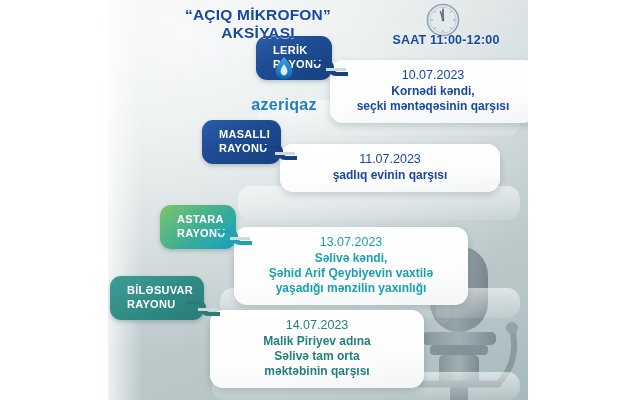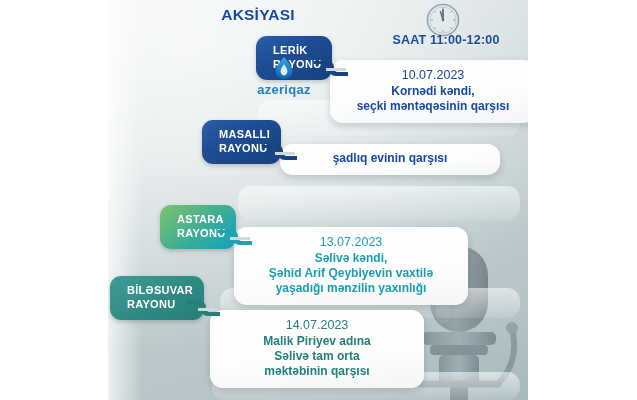--- a/index.html
+++ b/index.html
@@ -48,22 +48,22 @@
     color:#17479e;font-weight:bold;letter-spacing:.2px;
     font-size:15.5px;line-height:18px;
     text-shadow:0 1px 0 rgba(255,255,255,.6);
   }
   
   .logo{
     position:absolute;left:120px;top:56px;width:112px;text-align:center;z-index:6;
   }
   .logo .flame{width:100%;height:24px;display:block;}
   .logo .logo-text{
-    margin-top:1px;
-    font-size:13px;font-weight:bold;color:#1f7fc4;letter-spacing:.3px;
+    margin-top:16px;
+    font-size:16px;font-weight:bold;color:#1f7fc4;letter-spacing:.3px;
     line-height:18px;
   }
   
   .clock{
     position:absolute;left:317px;top:2px;width:36px;height:36px;z-index:6;
   }
   .clock svg{display:block;}
   .saat{
     position:absolute;left:253px;top:33px;width:170px;text-align:center;z-index:6;
     color:#17479e;font-weight:bold;font-size:12.5px;letter-spacing:.2px;
@@ -152,20 +152,21 @@
         <rect x="66" y="161" width="18" height="19" rx="4" fill="#566670"></rect>
         <path d="M22 104 q-8 34 14 56" stroke="#6d7d85" stroke-width="6" fill="none" stroke-linecap="round"></path>
         <path d="M128 104 q8 34 -14 56" stroke="#6d7d85" stroke-width="6" fill="none" stroke-linecap="round"></path>
         <circle cx="22" cy="104" r="6" fill="#7b8a91"></circle>
         <circle cx="128" cy="104" r="6" fill="#7b8a91"></circle>
         <path d="M36 160 h78" stroke="#64747c" stroke-width="7" stroke-linecap="round"></path>
       </svg>
     </div>
 
     <div class="title-block">
+      <div class="title-line">“AÇIQ MİKROFON”</div>
       <div class="title-line">AKSİYASI</div>
     </div>
 
     <div class="logo">
       <svg class="flame" viewBox="0 0 40 26" xmlns="http://www.w3.org/2000/svg">
         <defs>
           <linearGradient id="fl" x1="0" y1="0" x2="0" y2="1">
             <stop offset="0%" stop-color="#3aa7e8"></stop>
             <stop offset="100%" stop-color="#0c63b0"></stop>
           </linearGradient>
@@ -220,20 +221,21 @@
         <div>MASALLI</div>
         <div>RAYONU</div>
         <span class="notch">
           <svg viewBox="0 0 34 17" xmlns="http://www.w3.org/2000/svg">
             <path d="M0 2 h14 a6 6 0 0 1 6 6 v1 a4 4 0 0 0 4 4 h10 v4 h-12 a8 8 0 0 1 -8 -8 v-1 a3 3 0 0 0 -3 -3 h-11 z" fill="#17427f"></path>
             <path d="M12 9 h20 v3 h-20 z" fill="#cfd8da"></path>
           </svg>
         </span>
       </div>
       <div class="card navy" style="left:172px;top:144px;width:196px;">
+        <div class="date">11.07.2023</div>
         <div class="place">şadlıq evinin qarşısı</div>
       </div>
     </div>
 
     <div class="row">
       <div class="badge green" style="left:52px;top:205px;">
         <div>ASTARA</div>
         <div>RAYONU</div>
         <span class="notch">
           <svg viewBox="0 0 34 17" xmlns="http://www.w3.org/2000/svg">

